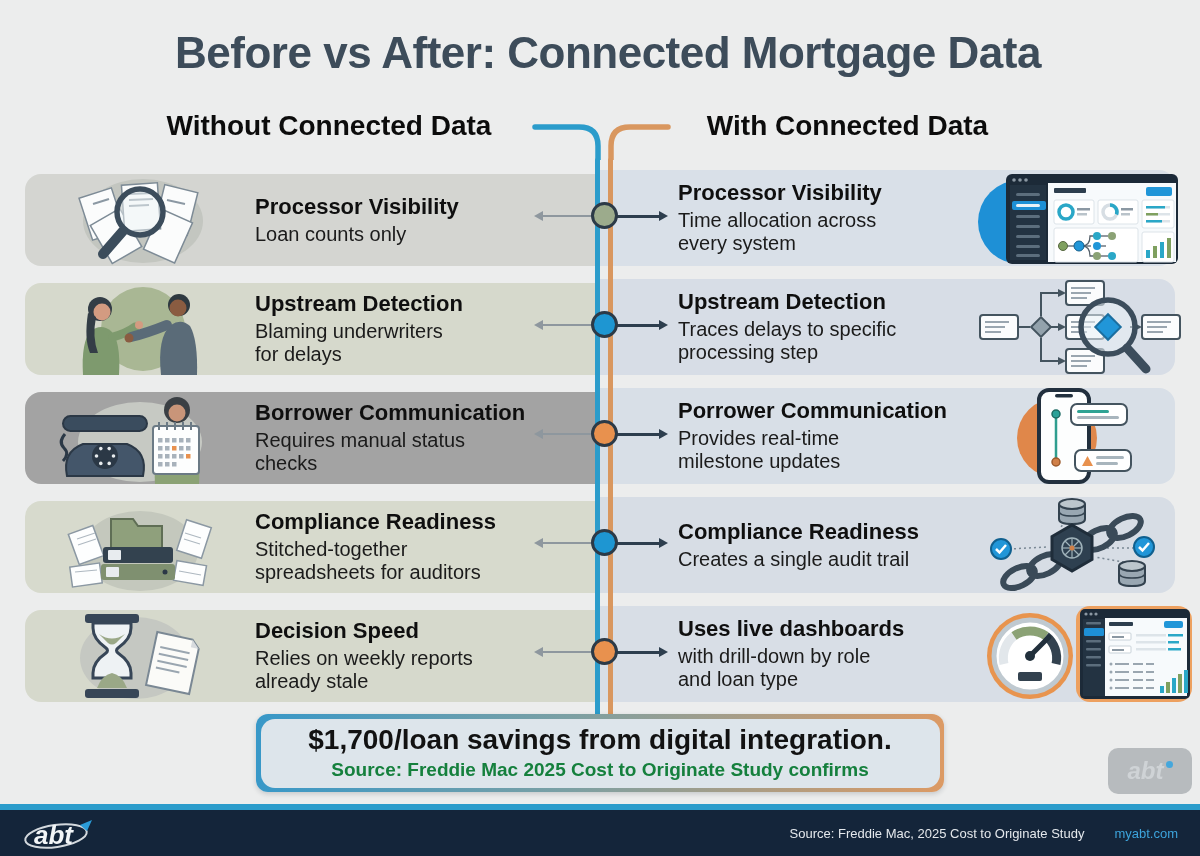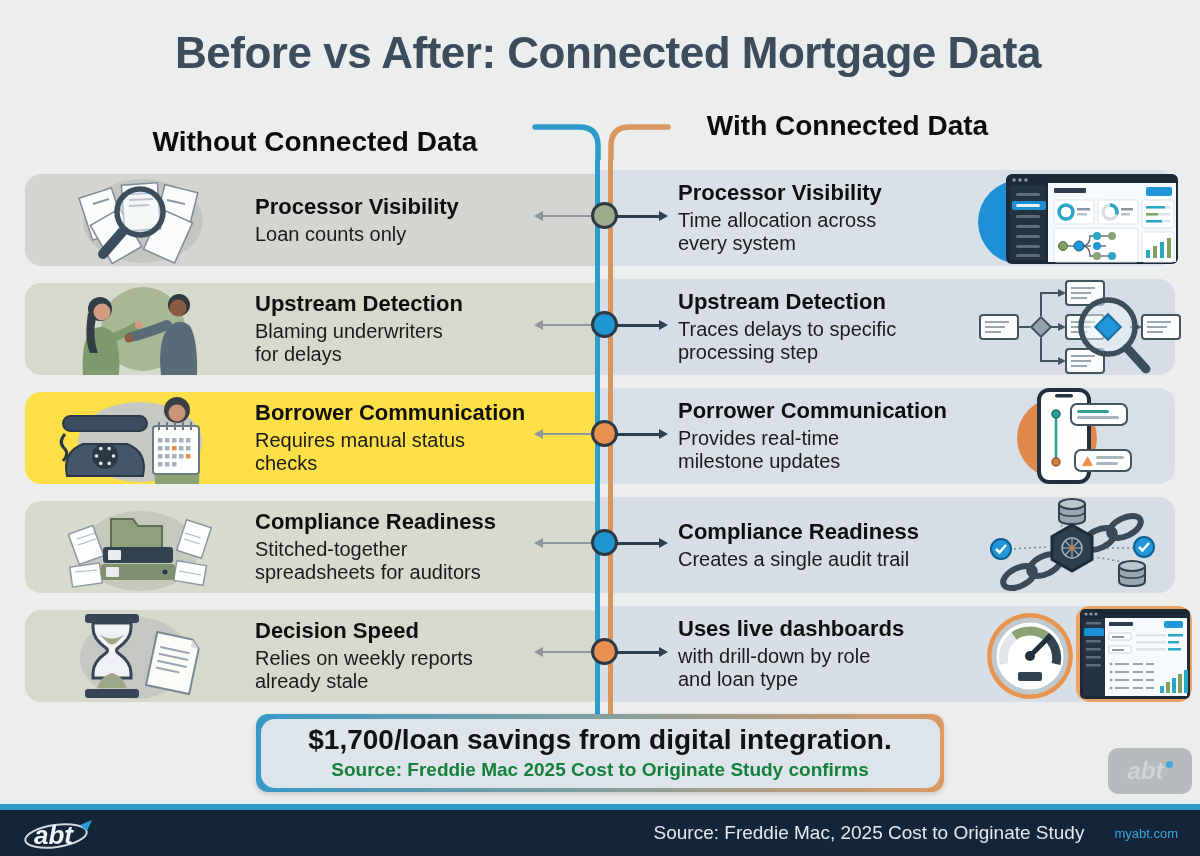--- a/index.html
+++ b/index.html
@@ -1,33 +1,33 @@
 <!DOCTYPE html>
 <html><head>
 <meta charset="utf-8">
 <style>
   html,body{margin:0;padding:0;background:#dfe1e3;}
   .canvas{position:relative;width:1200px;height:856px;background:#eceded;overflow:hidden;
     font-family:"Liberation Sans",sans-serif;}
   .main-title{position:absolute;top:28px;left:16px;right:0;text-align:center;
     font-size:44px;font-weight:800;letter-spacing:-0.5px;color:#3d4c5a;}
   .col-header{position:absolute;top:110px;font-size:28px;font-weight:800;color:#0c0c0c;text-align:center;}
-  .col-header.left{left:35px;width:560px;margin-top:16px;}
+  .col-header.left{left:49px;width:560px;}
   .col-header.right{left:665px;width:365px;}
   .connector-svg{position:absolute;left:510px;top:114px;}
   .spine{position:absolute;top:158px;height:558px;width:5px;border-radius:2px;}
   .spine.blue{left:595px;background:#2b9ccb;}
   .spine.orange{left:608px;background:#d9975f;}
   .row{position:absolute;left:25px;width:1150px;height:100px;display:flex;align-items:flex-end;}
   .half{display:flex;align-items:center;box-sizing:border-box;}
   .half.l{width:575px;border-radius:16px 0 0 16px;}
   .half.r{width:575px;border-radius:0 16px 16px 0;}
   .r1 .l{background:#d4d5d1;} .r1 .r{background:#d9e0e8;}
   .r2 .l{background:#d6d9cc;} .r2 .r{background:#d7dde6;}
-  .r3 .l{background:#fde047;} .r3 .r{background:#d8dfe7;}
+  .r3 .l{background:#a3a3a3;} .r3 .r{background:#d8dfe7;}
   .r4 .l{background:#d7dacd;} .r4 .r{background:#d7dde5;}
   .r5 .l{background:#d6d9cc;} .r5 .r{background:#d8dee6;}
   .icon-box{width:230px;display:flex;justify-content:center;align-items:center;flex-shrink:0;}
   .icon-box.rt{width:auto;flex:1;justify-content:center;padding-right:6px;}
   .text-block{display:flex;flex-direction:column;justify-content:center;}
   .half.r .text-block{padding-left:78px;width:300px;flex-shrink:0;}
   .row-title{font-size:22px;font-weight:bold;color:#0f0f0f;line-height:1.2;}
   .row-sub{font-size:20px;color:#1b1b1b;line-height:1.17;white-space:pre-line;margin-top:2px;}
   .arrow-left{position:absolute;left:543px;width:52px;height:2px;background:#8e979e;}
   .arrow-left::before{content:"";position:absolute;left:-9px;top:-4px;border-right:9px solid #8e979e;
@@ -46,21 +46,21 @@
   .callout-line1{font-size:28px;font-weight:800;color:#121212;line-height:1.1;}
   .callout-line2{font-size:19px;font-weight:bold;color:#15803d;margin-top:3px;}
   .watermark{position:absolute;left:1108px;top:748px;width:84px;height:46px;background:#b5b9bc;
     border-radius:10px;display:flex;justify-content:center;align-items:center;opacity:0.95;}
   .watermark .wm-text{font-size:24px;font-weight:bold;font-style:italic;color:#ced2d5;}
   .watermark .wm-dot{width:7px;height:7px;border-radius:50%;background:#3da4dc;margin:-14px 0 0 2px;}
   .footer-stripe{position:absolute;left:0;top:804px;width:1200px;height:6px;background:#2b9ccb;}
   .footer{position:absolute;left:0;top:810px;width:1200px;height:46px;background:#14253a;
     display:flex;align-items:center;box-sizing:border-box;padding:0 22px;}
   .footer-spacer{flex:1;}
-  .footer-source{font-size:19px;color:#e4e8ec;}
+  .footer-source{font-size:13px;color:#e4e8ec;}
   .footer-link{font-size:13px;color:#3da4dc;margin-left:30px;text-decoration:none;cursor:pointer;}
 </style>
 </head>
 <body>
 
 <div class="canvas">
 
   <div class="main-title">Before vs After: Connected Mortgage Data</div>
 
   <div class="col-header left">Without Connected Data</div>

